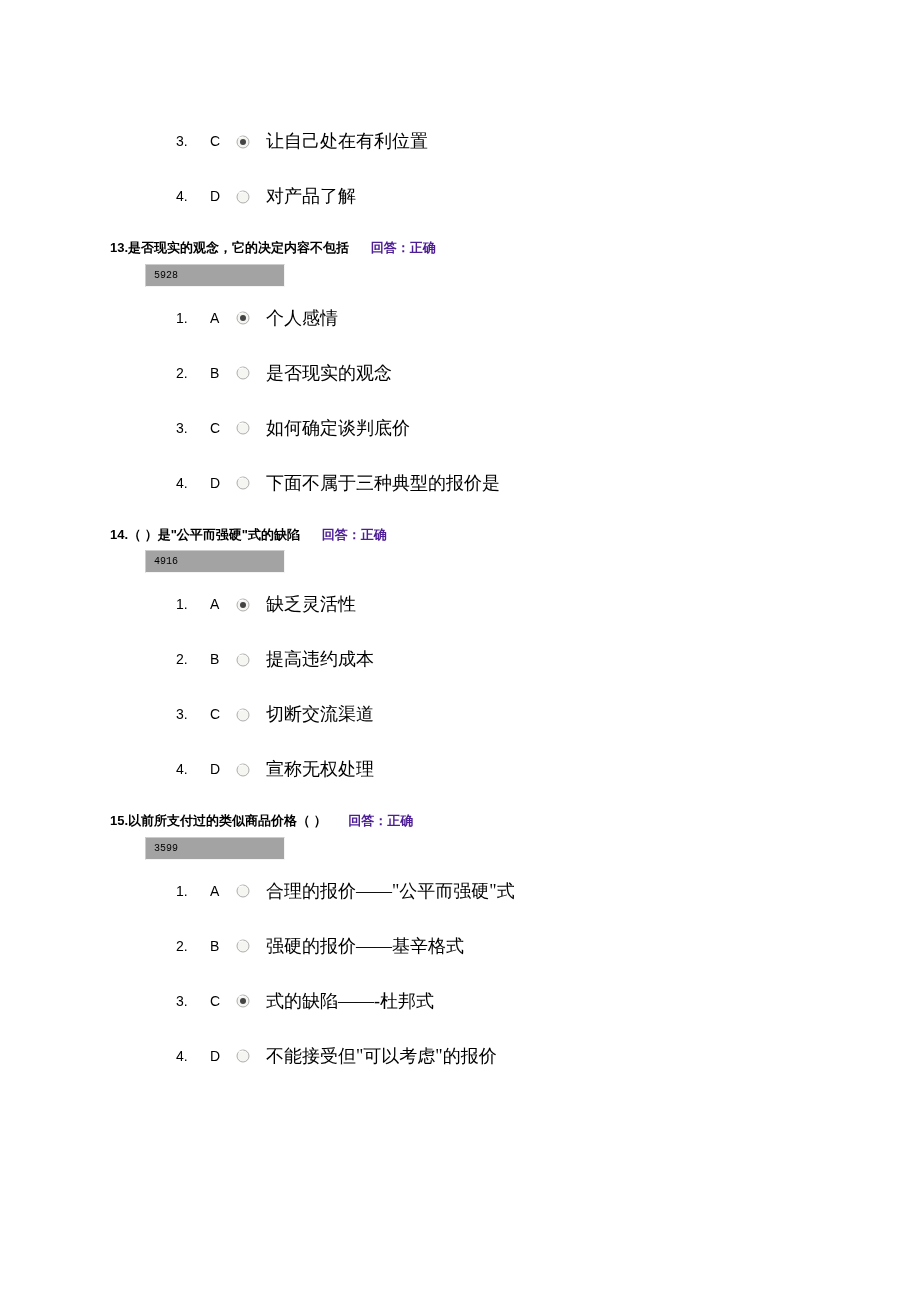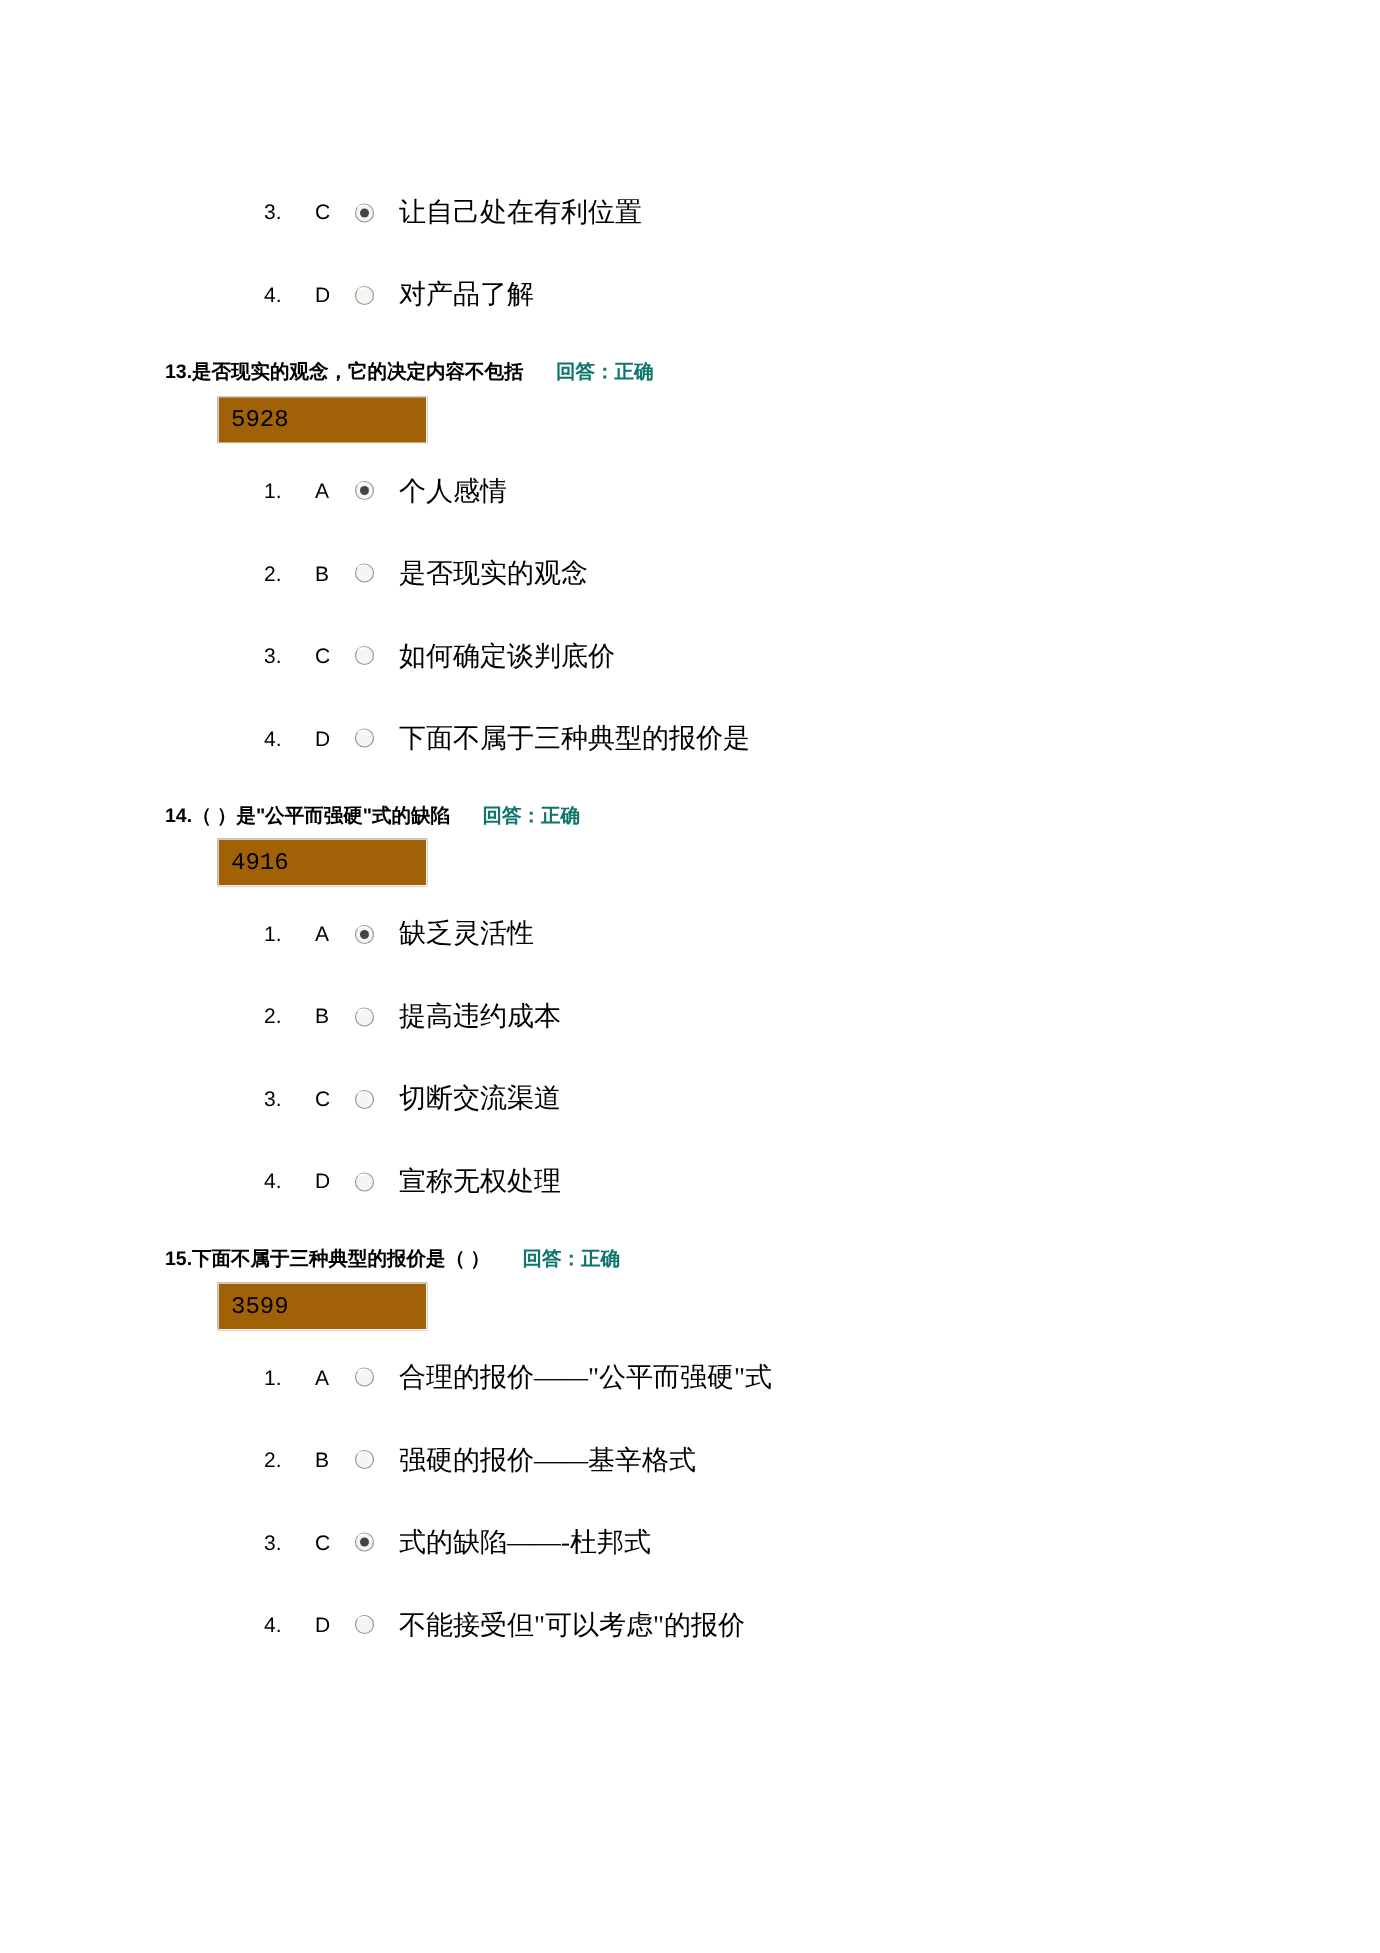--- a/index.html
+++ b/index.html
@@ -15,33 +15,33 @@
     }
     .question-block { margin-bottom: 0; }
     .question-title {
       font-weight: bold;
       font-size: 13px;
       color: #000;
       margin-top: 4px;
       margin-bottom: 4px;
     }
     .question-title .answer-result {
-      color: #0f766e;
+      color: #4c1d95;
       font-weight: bold;
       margin-left: 18px;
       margin-top: 46px;
     }
     .code-box {
-      background: #a16207;
+      background: #a3a3a3;
       border-top: 1px solid #cccccc;
       border-left: 1px solid #cccccc;
       border-right: 1px solid #f4f4f4;
       border-bottom: 1px solid #f4f4f4;
       font-family: "Courier New", monospace;
-      font-size: 16px;
+      font-size: 10px;
       color: #000;
       padding: 3px 8px;
       margin: 6px 0 18px 35px;
       width: 140px;
     }
     ol.options {
       list-style: none;
       margin-left: 66px;
       margin-bottom: 6px;
     }
@@ -209,21 +209,21 @@
     <path d="M3 3 Q5 2 7 2" stroke="#fff" stroke-width="1.2" fill="none" stroke-linecap="round"></path>
 
   </svg>
           </span>
         <span class="opt-text">宣称无权处理</span>
       </li>
       </ol>
     </div>
     <div class="question-block">
       <div class="question-title">
-      <span>15.</span><span>下面不属于三种典型的报价是（ ）</span>
+      <span>15.</span><span>以前所支付过的类似商品价格（ ）</span>
       <span class="answer-result">回答：正确</span>
     </div>
       <div class="code-box">3599</div>
       <ol class="options">
         <li data-num="1">
         <span class="opt-letter">A</span>
         <span class="radio">
             <svg width="14" height="14" viewBox="0 0 14 14">
     <circle cx="7" cy="7" r="6" fill="#f5f5f1" stroke="#999" stroke-width="0.8"></circle>
     <path d="M3 3 Q5 2 7 2" stroke="#fff" stroke-width="1.2" fill="none" stroke-linecap="round"></path>

